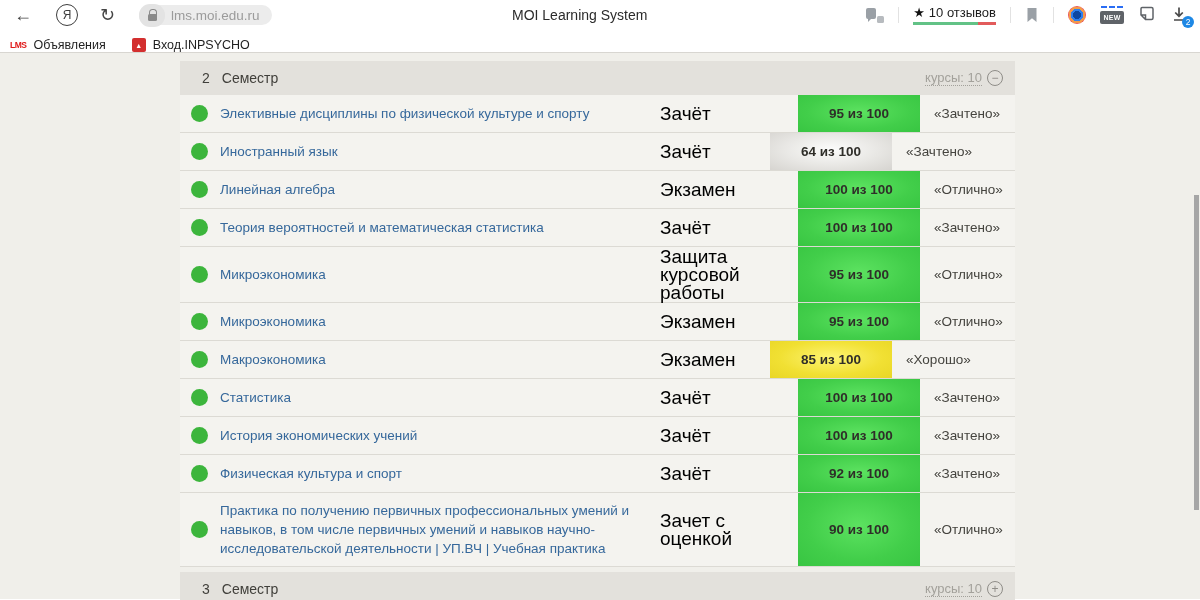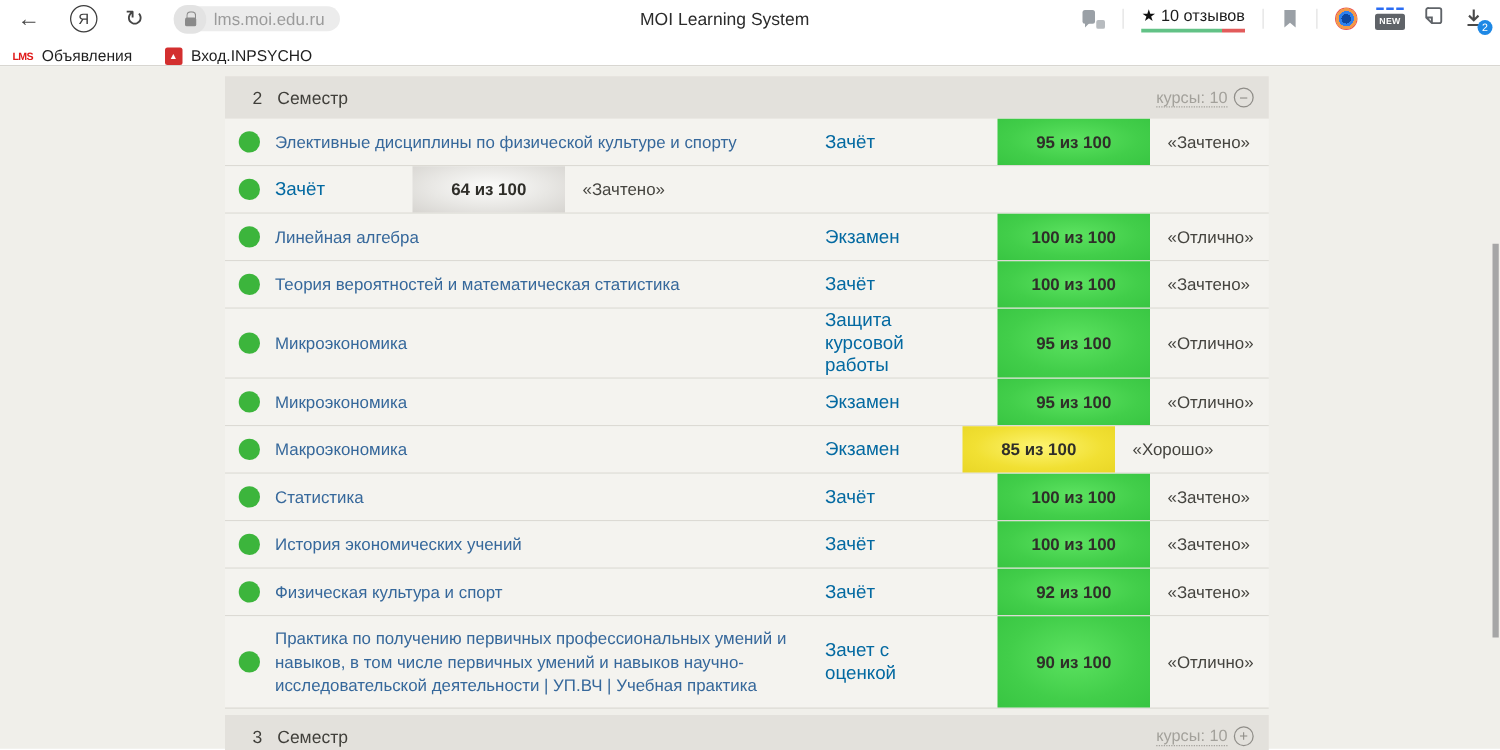--- a/index.html
+++ b/index.html
@@ -64,21 +64,21 @@
   .toggle-circle { width:16px; height:16px; border:1.4px solid #8f8d88; border-radius:50%; color:#8f8d88;
     font-size:12px; line-height:13px; display:flex; align-items:center; justify-content:center; cursor:pointer; }
 
   .row { display:flex; align-items:center; min-height:38px; background:#f4f3ef; border-bottom:1px solid #dcdad4; }
   .row.tall { min-height:56px; }
   .row.xtall { min-height:74px; }
   .col-dot { width:40px; padding-left:11px; flex:none; display:flex; align-items:center; }
   .dot { width:17px; height:17px; border-radius:50%; background:#3cb53c; }
   .col-course { width:440px; flex:none; font-size:13.5px; line-height:19px; color:#36689b;
     text-decoration:none; padding:8px 12px 8px 0; cursor:pointer; display:block; }
-  .col-exam { width:110px; flex:none; font-size:15px; line-height:18px; color:#0369a1; padding-right:24px; }
+  .col-exam { width:110px; flex:none; font-size:19px; line-height:18px; color:#000000; padding-right:24px; }
   .col-score { width:122px; flex:none; align-self:stretch; display:flex; align-items:center; justify-content:center;
     font-size:13.5px; font-weight:bold; color:#2f2e29; }
   .col-score[data-color="green"]  { background:radial-gradient(ellipse at 50% 45%, #5ce260 0%, #42ce4a 60%, #38c542 100%);margin-left:28px; }
   .col-score[data-color="yellow"] { background:radial-gradient(ellipse at 50% 45%, #fdf472 0%, #f1e033 60%, #e9d626 100%); }
   .col-score[data-color="grey"]   { background:radial-gradient(ellipse at 50% 45%, #fcfcfb 0%, #e8e7e4 55%, #d6d4d0 100%); }
   .col-grade { flex:1; font-size:13.5px; color:#45443f; padding-left:14px; }
 
   .gap { height:5px; }
 
   .scroll-thumb { position:absolute; right:1px; top:142px; width:5px; height:315px; background:#a6a6a6; cursor:pointer; }
@@ -171,20 +171,21 @@
       <div class="col-score" data-color="green">
           <span>95 из 100</span>
         </div>
       <div class="col-grade">«Зачтено»</div>
     </div>
 
     <div class="row">
       <div class="col-dot">
           <span class="dot"></span>
         </div>
+      <a class="col-course">Иностранный язык</a>
       <div class="col-exam">Зачёт</div>
       <div class="col-score" data-color="grey">
           <span>64 из 100</span>
         </div>
       <div class="col-grade">«Зачтено»</div>
     </div>
 
     <div class="row">
       <div class="col-dot">
           <span class="dot"></span>

